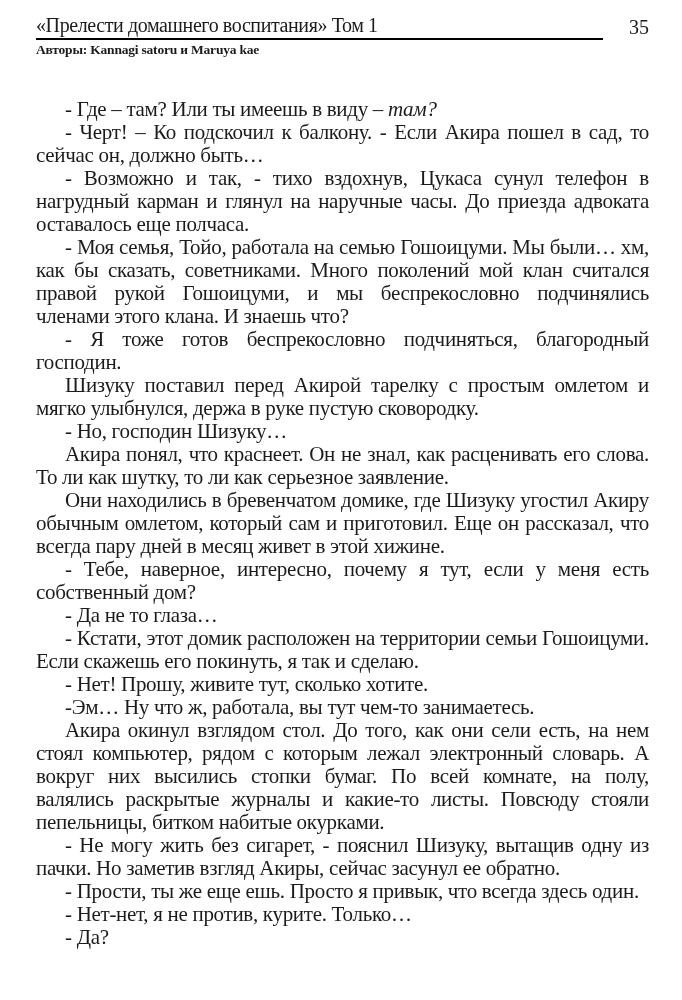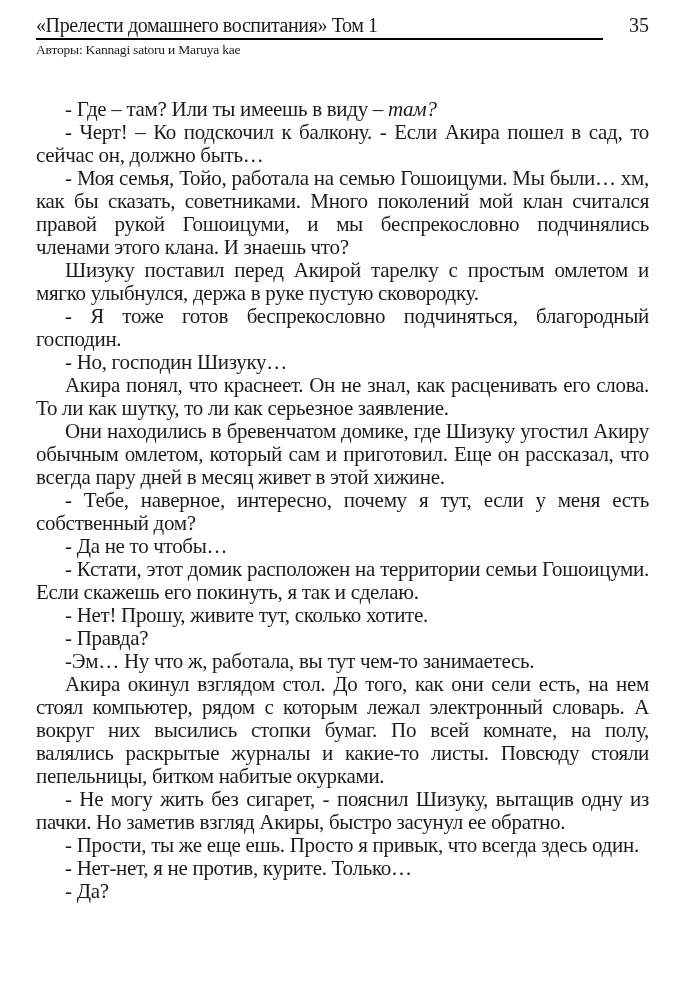--- a/index.html
+++ b/index.html
@@ -17,39 +17,40 @@
     height:1000px;
     box-sizing:border-box;
     background:var(--bg);
     color:var(--text);
     padding:13px 33px 0 36px;
     font-family:"Liberation Serif","DejaVu Serif",serif;
     overflow:hidden;
   }
   .header-row{
     display:flex;
+    align-items:flex-end;
   }
   .title-cell{
     flex:1;
     font-size:20px;
     line-height:24px;
     letter-spacing:-0.4px;
     white-space:nowrap;
     border-bottom:2.5px solid var(--rule);
     padding-bottom:1px;
   }
   .page-num{
     font-size:20px;
     line-height:24px;
     margin-left:26px;
     padding-bottom:1px;
   }
   .authors{
     font-size:13.5px;
-    font-weight:normal;
+    font-weight:bold;
     letter-spacing:-0.2px;
     margin-top:2px;
   }
   .body-text{
     margin-top:40px;
     font-size:21px;
     line-height:23px;
     text-align:justify;
     letter-spacing:-0.3px;
   }
@@ -69,31 +70,31 @@
     <div class="header-row">
       <div class="title-cell">«Прелести домашнего воспитания» Том 1</div>
       <div class="page-num">35</div>
     </div>
     <div class="authors">Авторы: Kannagi satoru и Maruya kae</div>
   </header>
 
   <main class="body-text">
       <p class="para"><span>- Где – там? Или ты имеешь в виду – </span><span class="it">там?</span></p>
       <p class="para"><span>- Черт! – Ко подскочил к балкону. - Если Акира пошел в сад, то сейчас он, должно быть…</span></p>
+      <p class="para"><span>- Возможно и так, - тихо вздохнув, Цукаса сунул телефон в нагрудный карман и глянул на наручные часы. До приезда адвоката оставалось еще полчаса.</span></p>
       <p class="para"><span>- Моя семья, Тойо, работала на семью Гошоицуми. Мы были… хм, как бы сказать, советниками. Много поколений мой клан считался правой рукой Гошоицуми, и мы беспрекословно подчинялись членами этого клана. И знаешь что?</span></p>
+      <p class="para"><span>- Я тоже готов беспрекословно подчиняться, благородный господин.</span></p>
       <p class="para"><span>Шизуку поставил перед Акирой тарелку с простым омлетом и мягко улыбнулся, держа в руке пустую сковородку.</span></p>
-      <p class="para"><span>- Я тоже готов беспрекословно подчиняться, благородный господин.</span></p>
       <p class="para"><span>- Но, господин Шизуку…</span></p>
       <p class="para"><span>Акира понял, что краснеет. Он не знал, как расценивать его слова. То ли как шутку, то ли как серьезное заявление.</span></p>
       <p class="para"><span>Они находились в бревенчатом домике, где Шизуку угостил Акиру обычным омлетом, который сам и приготовил. Еще он рассказал, что всегда пару дней в месяц живет в этой хижине.</span></p>
       <p class="para"><span>- Тебе, наверное, интересно, почему я тут, если у меня есть собственный дом?</span></p>
-      <p class="para"><span>- Да не то чтобы…</span></p>
+      <p class="para"><span>- Да не то глаза…</span></p>
       <p class="para"><span>- Кстати, этот домик расположен на территории семьи Гошоицуми. Если скажешь его покинуть, я так и сделаю.</span></p>
       <p class="para"><span>- Нет! Прошу, живите тут, сколько хотите.</span></p>
-      <p class="para"><span>- Правда?</span></p>
       <p class="para"><span>-Эм… Ну что ж, работала, вы тут чем-то занимаетесь.</span></p>
       <p class="para"><span>Акира окинул взглядом стол. До того, как они сели есть, на нем стоял компьютер, рядом с которым лежал электронный словарь. А вокруг них высились стопки бумаг. По всей комнате, на полу, валялись раскрытые журналы и какие-то листы. Повсюду стояли пепельницы, битком набитые окурками.</span></p>
-      <p class="para"><span>- Не могу жить без сигарет, - пояснил Шизуку, вытащив одну из пачки. Но заметив взгляд Акиры, быстро засунул ее обратно.</span></p>
+      <p class="para"><span>- Не могу жить без сигарет, - пояснил Шизуку, вытащив одну из пачки. Но заметив взгляд Акиры, сейчас засунул ее обратно.</span></p>
       <p class="para"><span>- Прости, ты же еще ешь. Просто я привык, что всегда здесь один.</span></p>
       <p class="para"><span>- Нет-нет, я не против, курите. Только…</span></p>
       <p class="para"><span>- Да?</span></p>
     </main>
 </div>
 
 </body></html>

